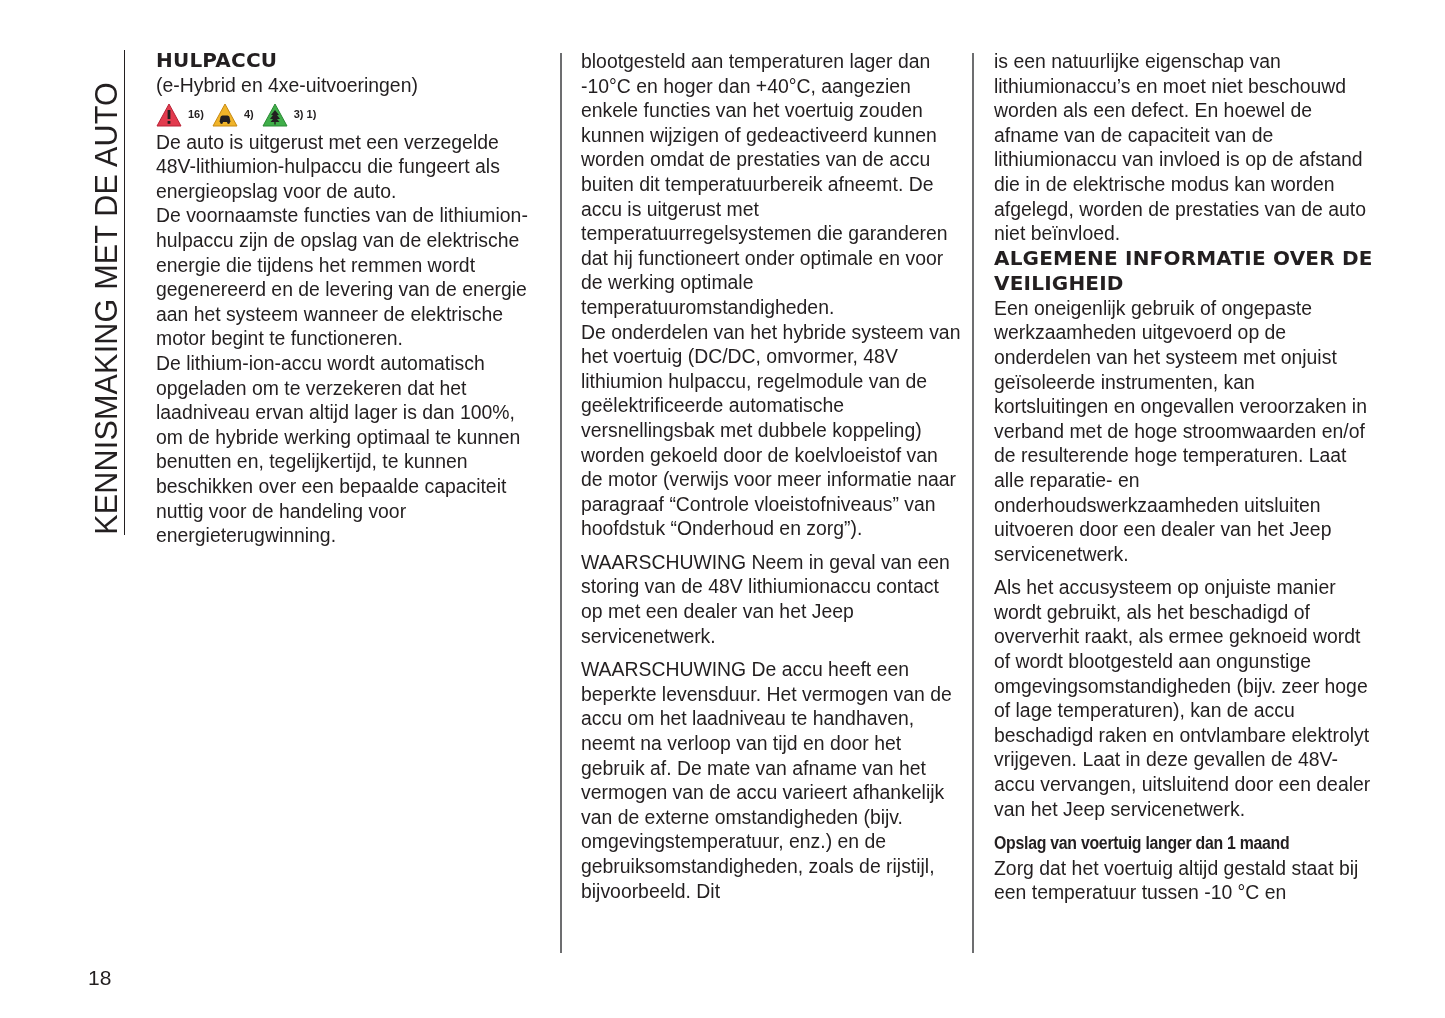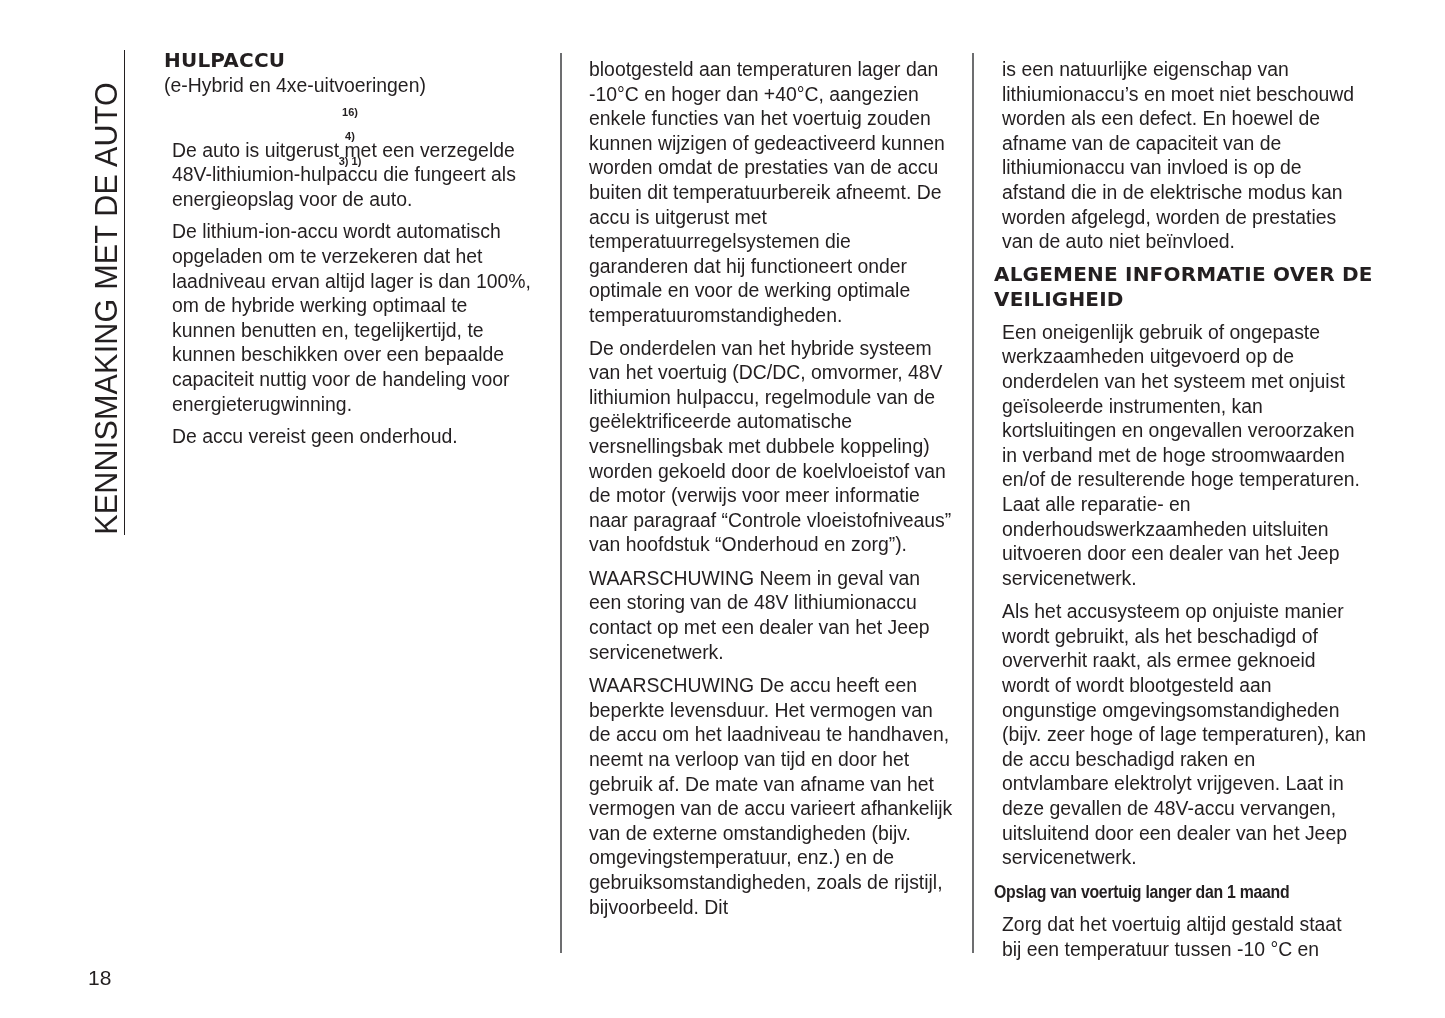--- a/index.html
+++ b/index.html
@@ -12,34 +12,34 @@
       display: flex; align-items: flex-end; justify-content: center;
     }
     .side-title span {
       writing-mode: vertical-rl; transform: rotate(180deg);
       font-size: 30.5px; letter-spacing: 0.2px; font-weight: normal; white-space: nowrap;
       line-height: 40px;
     }
     .side-rule { position: absolute; left: 124px; top: 50px; width: 1px; height: 485px; background: #231f20; }
     .page-num { position: absolute; left: 88px; top: 966px; font-size: 21px; }
     .col { position: absolute; top: 48px; font-size: 19.4px; line-height: 24.6px; }
-    .col1 { left: 164px; width: 380px; }
+    .col1 { left: 156px; width: 380px; }
     .col2 { left: 581px; width: 380px; top: 49px; }
     .col3 { left: 994px; width: 380px; top: 49px; }
     .divider { position: absolute; top: 53px; width: 2px; height: 900px; background: #6d6e70; }
     .d1 { left: 560px; } .d2 { left: 972px; }
     h1.section {
       margin: 0; font-family: "DejaVu Sans", sans-serif; font-weight: bold;
       font-size: 20px; line-height: 25px; letter-spacing: 0.2px;
     }
     .subtitle { margin: 0; }
-    p { margin: 8px; }
+    p { margin: 0; }
     .gap { margin-top: 9px; }
     .gap-lg { margin-top: 10px; }
-    .icons { display: flex; align-items: center; height: 30px; margin-top: 2px; flex-direction: column; }
+    .icons { display: flex; align-items: center; height: 30px; margin-top: 2px; }
     .icons .tri { width: 26px; height: 24px; margin-right: 6px; }
     .icons .ref { font-size: 11px; font-weight: bold; margin-right: 8px; }
     .subhead { font-weight: bold; font-size: 18px; letter-spacing: -0.3px; margin-top: 10px; font-family: "Liberation Sans Narrow", "Liberation Sans", sans-serif; transform: scaleX(0.88); transform-origin: left; white-space: nowrap; }
   </style>
 </head>
 <body>
 
 <div class="side-title">
   <span>KENNISMAKING MET DE AUTO</span>
 </div>
@@ -66,22 +66,22 @@
     </svg>
     <span class="ref">4)</span>
     <svg class="tri" viewBox="0 0 26 24">
       <path d="M13 1 L25 23 L1 23 Z" fill="#3fae49" stroke="#2b8a35" stroke-width="1" stroke-linejoin="round"></path>
       <path d="M13 7 L17 12 L15 12 L18 16 L15 16 L17.5 19 L8.5 19 L11 16 L8 16 L11 12 L9 12 Z" fill="#231f20"></path>
       <rect x="12.3" y="19" width="1.4" height="2.5" fill="#231f20"></rect>
     </svg>
     <span class="ref">3) 1)</span>
   </div>
   <p>De auto is uitgerust met een verzegelde 48V-lithiumion-hulpaccu die fungeert als energieopslag voor de auto.</p>
+  <p>De voornaamste functies van de lithiumion-hulpaccu zijn de opslag van de elektrische energie die tijdens het remmen wordt gegenereerd en de levering van de energie aan het systeem wanneer de elektrische motor begint te functioneren.</p>
   <p>De lithium-ion-accu wordt automatisch opgeladen om te verzekeren dat het laadniveau ervan altijd lager is dan 100%, om de hybride werking optimaal te kunnen benutten en, tegelijkertijd, te kunnen beschikken over een bepaalde capaciteit nuttig voor de handeling voor energieterugwinning.</p>
-  <p>De accu vereist geen onderhoud.</p>
 </div>
 
 <div class="col col2">
   <p>blootgesteld aan temperaturen lager dan -10°C en hoger dan +40°C, aangezien enkele functies van het voertuig zouden kunnen wijzigen of gedeactiveerd kunnen worden omdat de prestaties van de accu buiten dit temperatuurbereik afneemt. De accu is uitgerust met temperatuurregelsystemen die garanderen dat hij functioneert onder optimale en voor de werking optimale temperatuuromstandigheden.</p>
   <p>De onderdelen van het hybride systeem van het voertuig (DC/DC, omvormer, 48V lithiumion hulpaccu, regelmodule van de geëlektrificeerde automatische versnellingsbak met dubbele koppeling) worden gekoeld door de koelvloeistof van de motor (verwijs voor meer informatie naar paragraaf “Controle vloeistofniveaus” van hoofdstuk “Onderhoud en zorg”).</p>
   <p class="gap">WAARSCHUWING Neem in geval van een storing van de 48V lithiumionaccu contact op met een dealer van het Jeep servicenetwerk.</p>
   <p class="gap">WAARSCHUWING De accu heeft een beperkte levensduur. Het vermogen van de accu om het laadniveau te handhaven, neemt na verloop van tijd en door het gebruik af. De mate van afname van het vermogen van de accu varieert afhankelijk van de externe omstandigheden (bijv. omgevingstemperatuur, enz.) en de gebruiksomstandigheden, zoals de rijstijl, bijvoorbeeld. Dit</p>
 </div>
 
 <div class="col col3">

